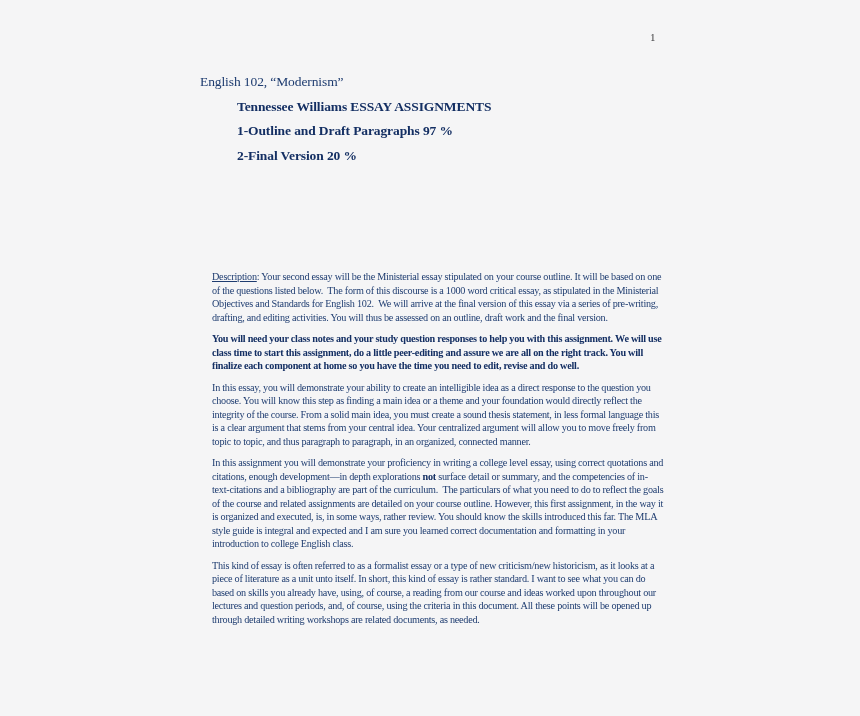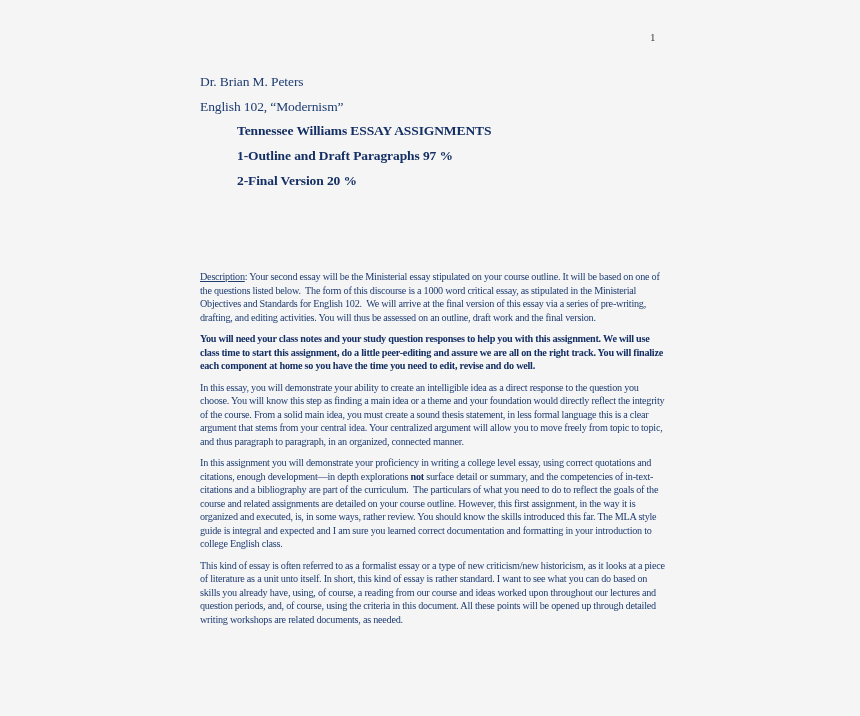--- a/index.html
+++ b/index.html
@@ -40,21 +40,21 @@
     margin-left: 37px;
   }
   .body-block {
     position: absolute;
     left: 200px;
     top: 270px;
     width: 465px;
     color: #1e3c70;
   }
   .para {
-    margin: 0 0 8px 0;
+    margin: 0 0 8px 12px;
     font-size: 10.2px;
     line-height: 13.5px;
     letter-spacing: -0.25px;
     white-space: pre-wrap;
   }
   .para.bold, .b {
     font-weight: bold;
     color: #142f63;
   }
   .u {
@@ -62,21 +62,20 @@
   }
 </style>
 </head>
 <body>
 
 <div class="page">
 
   <div class="page-number">1</div>
 
   <div class="header-block">
-    <div class="header-line">Dr. Brian M. Peters</div>
     <div class="header-line">English 102, “Modernism”</div>
     <div class="header-line bold">Tennessee Williams ESSAY ASSIGNMENTS</div>
     <div class="header-line bold">1-Outline and Draft Paragraphs 97 %</div>
     <div class="header-line bold">2-Final Version 20 %</div>
   </div>
 
   <div class="body-block">
 
     <p class="para"><span class="u">Description</span><span>: Your second essay will be the Ministerial essay stipulated on your course outline. It will be based on one of the questions listed below.  The form of this discourse is a 1000 word critical essay, as stipulated in the Ministerial Objectives and Standards for English 102.  We will arrive at the final version of this essay via a series of pre-writing, drafting, and editing activities. You will thus be assessed on an outline, draft work and the final version.</span></p>
 

